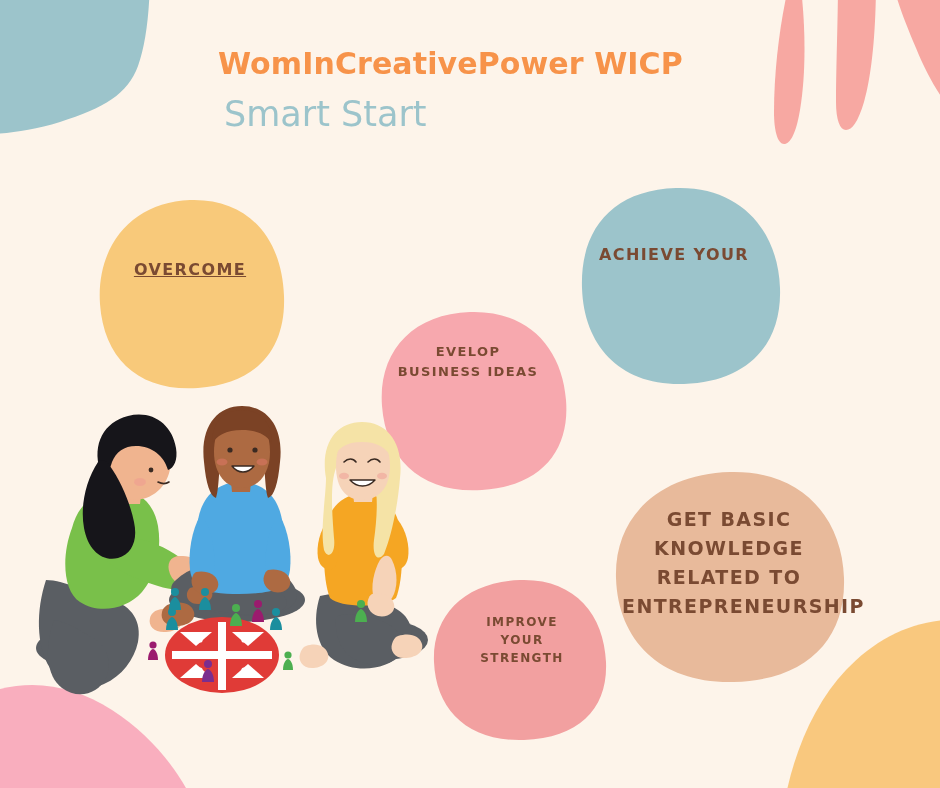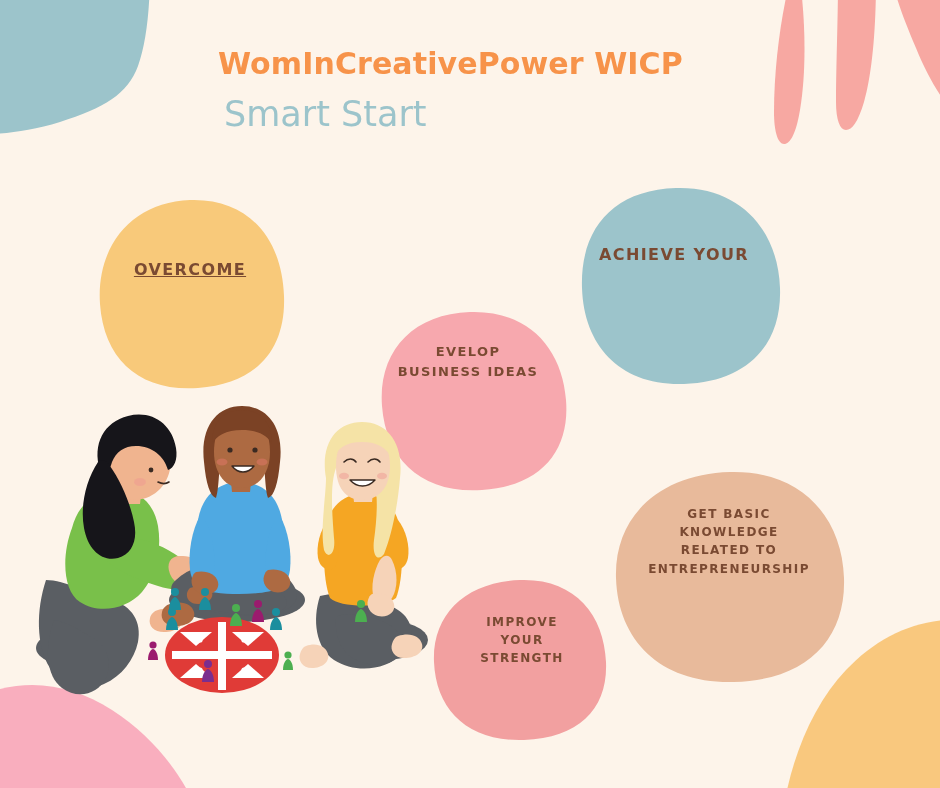--- a/index.html
+++ b/index.html
@@ -72,21 +72,21 @@
     text-align: center;
   }
   .bt-evelop {
     left: 378px; top: 342px;
     width: 180px;
     font-size: 13px;
   }
   .bt-knowledge {
     left: 622px; top: 505px;
     width: 214px;
-    font-size: 12px;
+    font-size: 19px;
   }
   .bt-improve {
     left: 444px; top: 613px;
     width: 156px;
     font-size: 12px;
   }
   .bubble-line { display: block; }
 </style>
 </head>
 <body>

